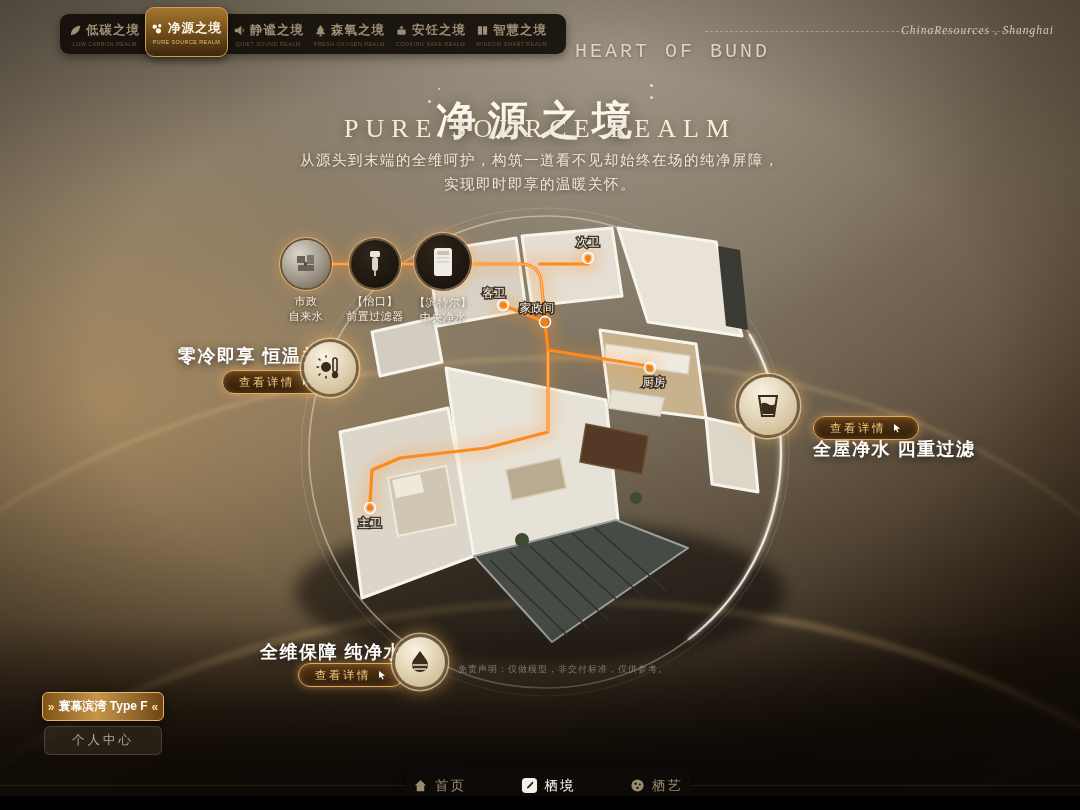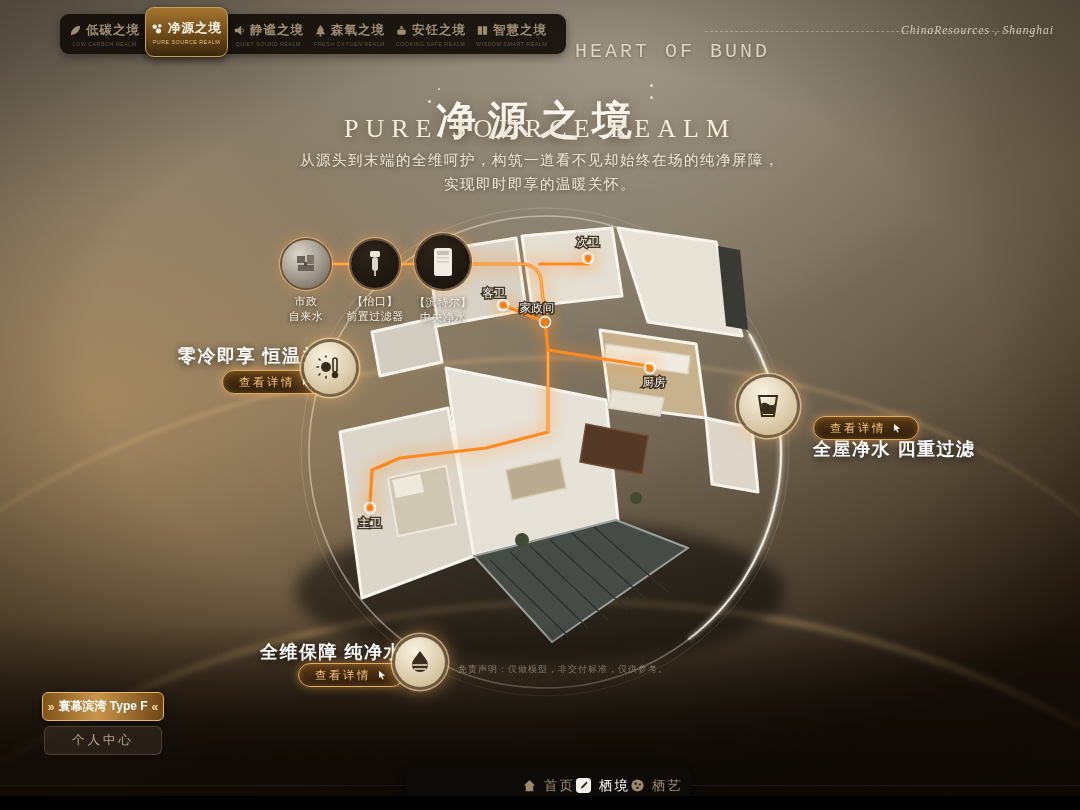--- a/index.html
+++ b/index.html
@@ -85,21 +85,21 @@
     color:#fff;font-size:12px;font-weight:bold;box-shadow:0 2px 8px rgba(0,0,0,0.5);}
   .project-btn .chev{color:#ffe0a0;font-size:12px;font-weight:bold;}
   .personal-btn{position:absolute;left:44px;top:726px;width:116px;height:27px;border-radius:6px;cursor:pointer;
     display:flex;align-items:center;justify-content:center;
     background:rgba(56,46,36,0.55);border:1px solid rgba(130,112,88,0.4);
     color:#b3a68e;font-size:12.5px;letter-spacing:3px;}
 
   
   .baseline{position:absolute;left:0;right:0;top:785px;border-top:1px solid rgba(210,190,160,0.1);}
   .bottom-nav{position:absolute;left:405px;top:767px;width:270px;height:37px;border-radius:9px;
-    background:rgba(15,11,8,0.94);display:flex;align-items:center;justify-content:flex-end;
+    background:rgba(15,11,8,0.94);display:flex;align-items:center;justify-content:space-between;
     padding:0 8px;box-shadow:0 3px 10px rgba(0,0,0,0.5);}
   .bn-item{display:flex;align-items:center;gap:7px;font-size:13.5px;color:#998a70;letter-spacing:2px;cursor:pointer;}
   .bn-item.active{color:#ffffff;font-weight:normal;}
 </style>
 </head>
 <body>
 
 <div class="stage">
   <div class="sweep1"></div>
   <div class="sweep2"></div>

